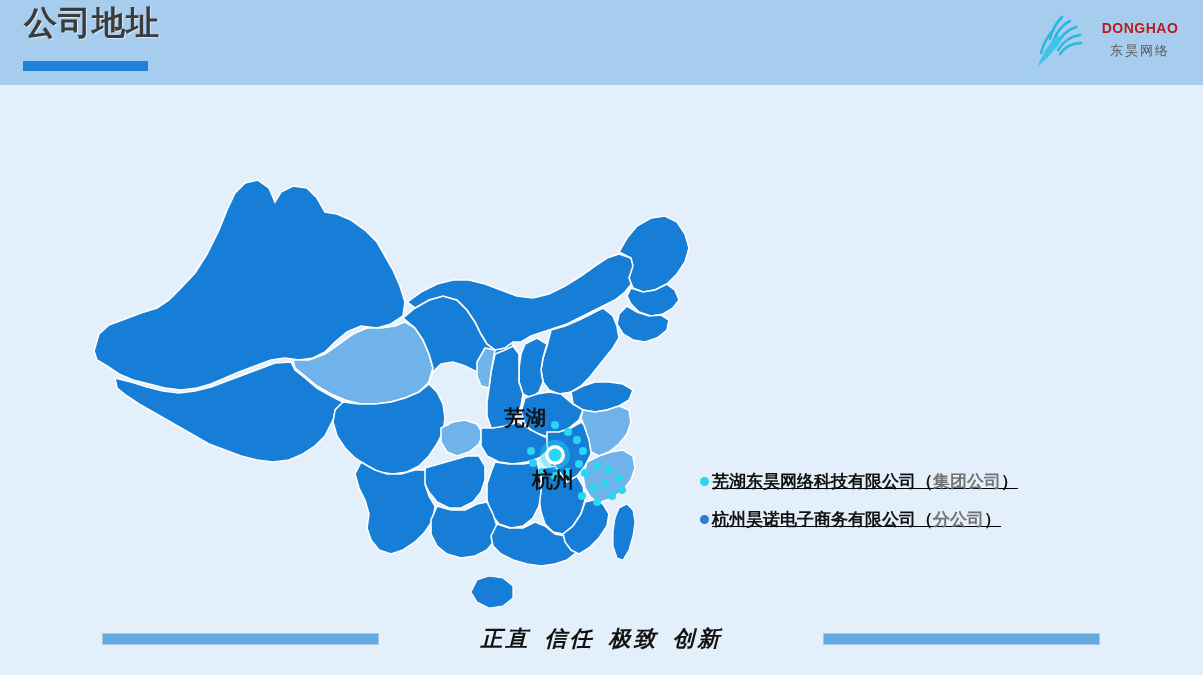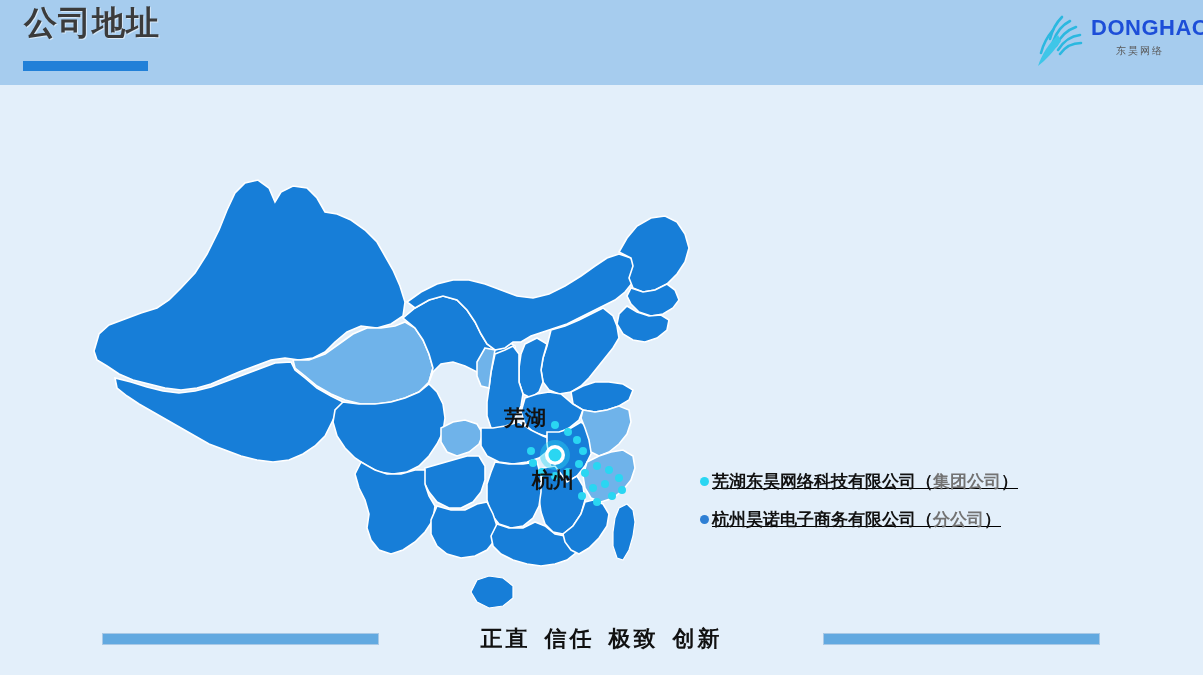--- a/index.html
+++ b/index.html
@@ -43,27 +43,27 @@
   #logo-mark {
     position: absolute; left: 0; top: 2px;
     width: 62px; height: 62px;
   }
   #logo-text {
     position: absolute; left: 62px; top: 8px;
     width: 98px;
     text-align: center;
   }
   #logo-name-en {
-    font-size: 22px; font-weight: bold; color: #1d4ed8;
+    font-size: 14px; font-weight: bold; color: #b91c1c;
     letter-spacing: 0.5px; line-height: 24px;
     font-family: "Liberation Sans", "DejaVu Sans", sans-serif;
     text-align: center;
   }
   #logo-name-cn {
-    font-size: 10px; color: #5a5a5a;
+    font-size: 13px; color: #5a5a5a;
     letter-spacing: 2px; line-height: 20px; margin-top: 1px;
   }
 
   
   #map-wrap {
     position: absolute; left: 85px; top: 110px;
     width: 620px; height: 500px;
   }
   #china-map { display: block; width: 620px; height: 500px; }
   .prov-dark { fill: #177ed8; stroke: #ffffff; stroke-width: 1.6; }
@@ -113,21 +113,21 @@
     background: #62a9e0;
     border: 1px solid #a9c9e6;
   }
   #footer-slogan {
     position: absolute; left: 0; top: 624px;
     width: 1203px;
     text-align: center;
     font-size: 22px; font-weight: bold; color: #111;
     letter-spacing: 3px;
   }
-  #footer-slogan span { margin: 16px 7px; }
+  #footer-slogan span { margin: 16px 7px; font-style: italic; }
 </style>
 </head>
 <body>
 
 <div id="slide">
 
   <div id="header-band"></div>
   <div id="page-title">公司地址</div>
   <div id="title-underline"></div>
 

